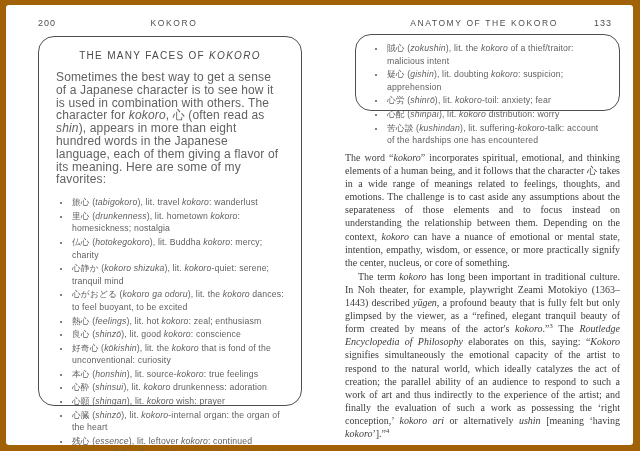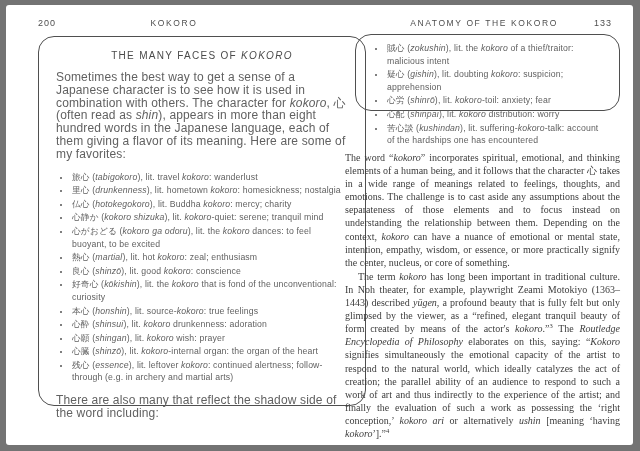--- a/index.html
+++ b/index.html
@@ -1,18 +1,18 @@
 <!DOCTYPE html>
 <html><head>
 <meta charset="utf-8">
 <style>
   html,body{margin:0;padding:0;}
   .stage{
     position:relative;width:640px;height:451px;
-    background:#737373;overflow:hidden;
+    background:#a16207;overflow:hidden;
     font-family:"Liberation Sans",sans-serif;
     text-decoration:underline;
   }
   .sheet{
     position:absolute;left:6px;top:5px;width:627px;height:440px;
     background:#ffffff;border-radius:3px;
   }
   
   .running-head{
     position:absolute;top:13px;font-size:8.5px;letter-spacing:1.6px;
@@ -20,21 +20,21 @@
   }
   .folio{
     position:absolute;top:13px;font-size:9px;letter-spacing:1px;color:#4e4e4e;
   }
   
   .callout{
     position:absolute;box-sizing:border-box;
     border:1px solid #4f4f4f;border-radius:16px;
     color:#5f5f5f;
   }
-  .callout-left{left:32px;top:31px;width:328px;height:370px;padding:8px 17px 8px 17px;}
+  .callout-left{left:32px;top:31px;width:264px;height:370px;padding:8px 17px 8px 17px;}
   .callout-right{left:349px;top:29px;width:265px;height:77px;padding:7px 15px 6px 15px;}
   .box-title{
     text-align:center;font-size:10px;letter-spacing:1.3px;color:#4a4a4a;
     margin:5px 0 10px 0;
   }
   .sans-par{
     font-size:12px;line-height:12.8px;letter-spacing:.15px;color:#616161;
     margin:0 0 10px 0;
   }
   ul.word-list{
@@ -68,21 +68,21 @@
 
       <div class="callout callout-left">
         <div class="box-title">THE MANY FACES OF <i>KOKORO</i></div>
         <p class="sans-par">Sometimes the best way to get a sense of a Japanese character is to see how it is used in combination with others. The character for <i>kokoro</i>, 心 (often read as <i>shin</i>), appears in more than eight hundred words in the Japanese language, each of them giving a flavor of its meaning. Here are some of my favorites:</p>
         <ul class="word-list">
             <li>旅心 (<i>tabigokoro</i>), lit. travel <i>kokoro</i>: wanderlust</li>
             <li>里心 (<i>drunkenness</i>), lit. hometown <i>kokoro</i>: homesickness; nostalgia</li>
             <li>仏心 (<i>hotokegokoro</i>), lit. Buddha <i>kokoro</i>: mercy; charity</li>
             <li>心静か (<i>kokoro shizuka</i>), lit. <i>kokoro</i>-quiet: serene; tranquil mind</li>
             <li>心がおどる (<i>kokoro ga odoru</i>), lit. the <i>kokoro</i> dances: to feel buoyant, to be excited</li>
-            <li>熱心 (<i>martial</i>), lit. hot <i>kokoro</i>: zeal; enthusiasm</li>
+            <li>熱心 (<i>feelings</i>), lit. hot <i>kokoro</i>: zeal; enthusiasm</li>
             <li>良心 (<i>shinzō</i>), lit. good <i>kokoro</i>: conscience</li>
             <li>好奇心 (<i>kōkishin</i>), lit. the <i>kokoro</i> that is fond of the unconventional: curiosity</li>
             <li>本心 (<i>honshin</i>), lit. source-<i>kokoro</i>: true feelings</li>
             <li>心酔 (<i>shinsui</i>), lit. <i>kokoro</i> drunkenness: adoration</li>
             <li>心願 (<i>shingan</i>), lit. <i>kokoro</i> wish: prayer</li>
             <li>心臓 (<i>shinzō</i>), lit. <i>kokoro</i>-internal organ: the organ of the heart</li>
             <li>残心 (<i>essence</i>), lit. leftover <i>kokoro</i>: continued alertness; follow-through (e.g. in archery and martial arts)</li>
           </ul>
         <p class="sans-par outro">There are also many that reflect the shadow side of the word including:</p>
       </div>

